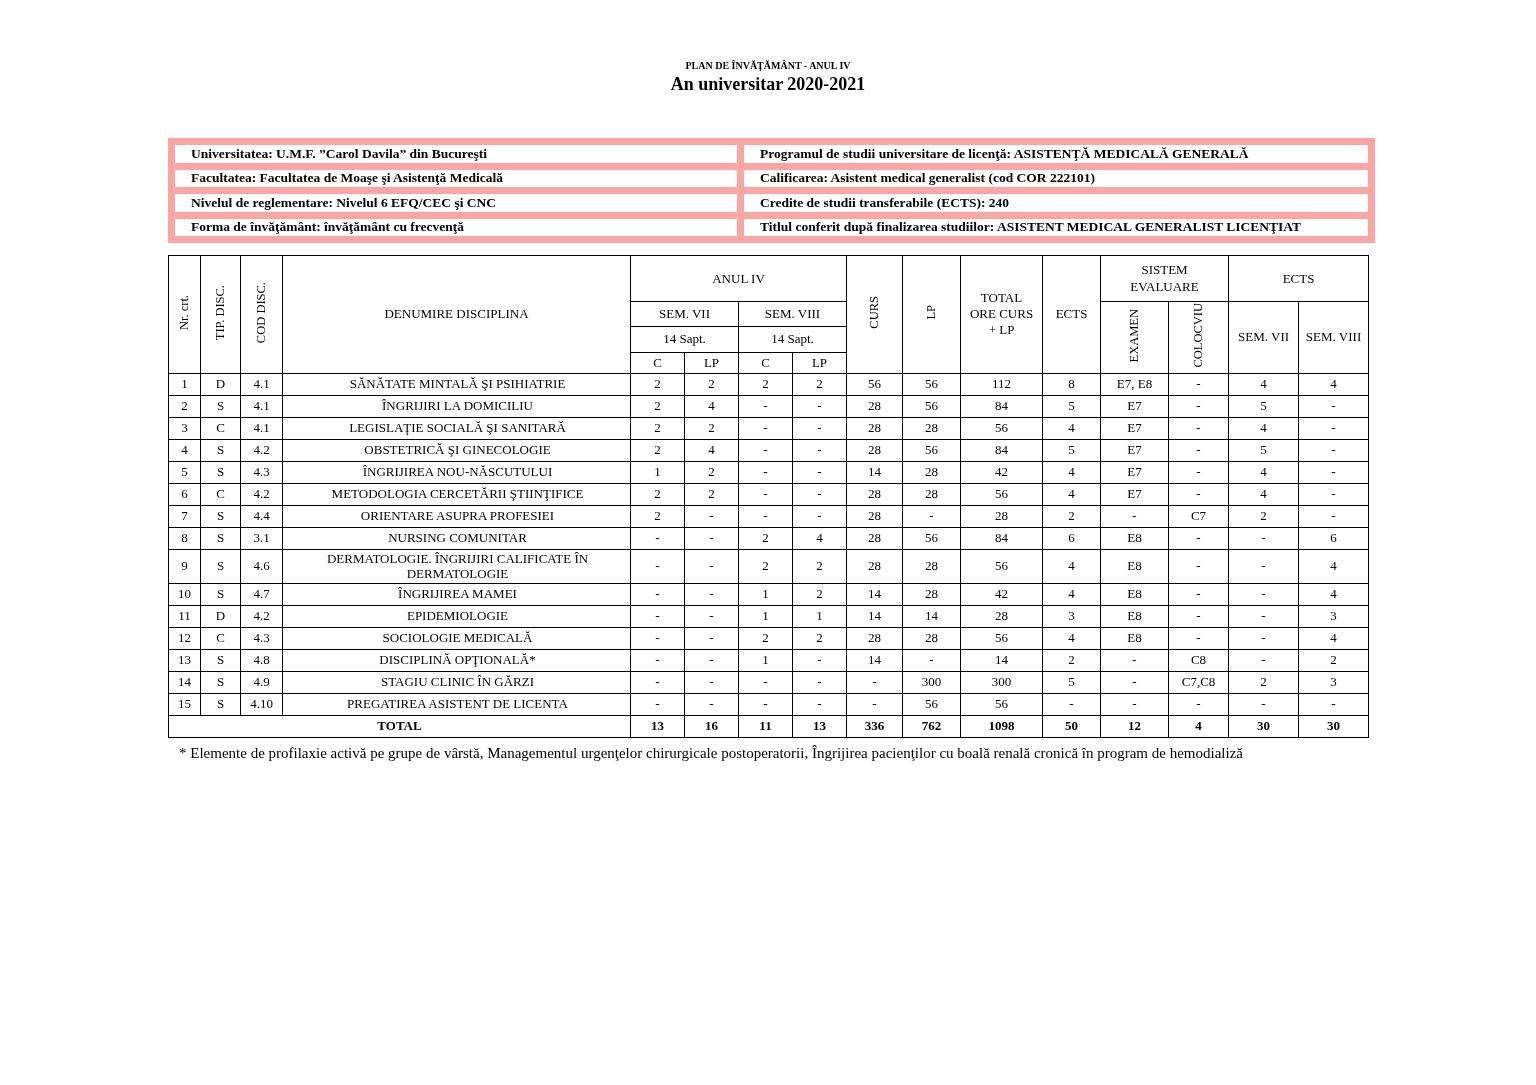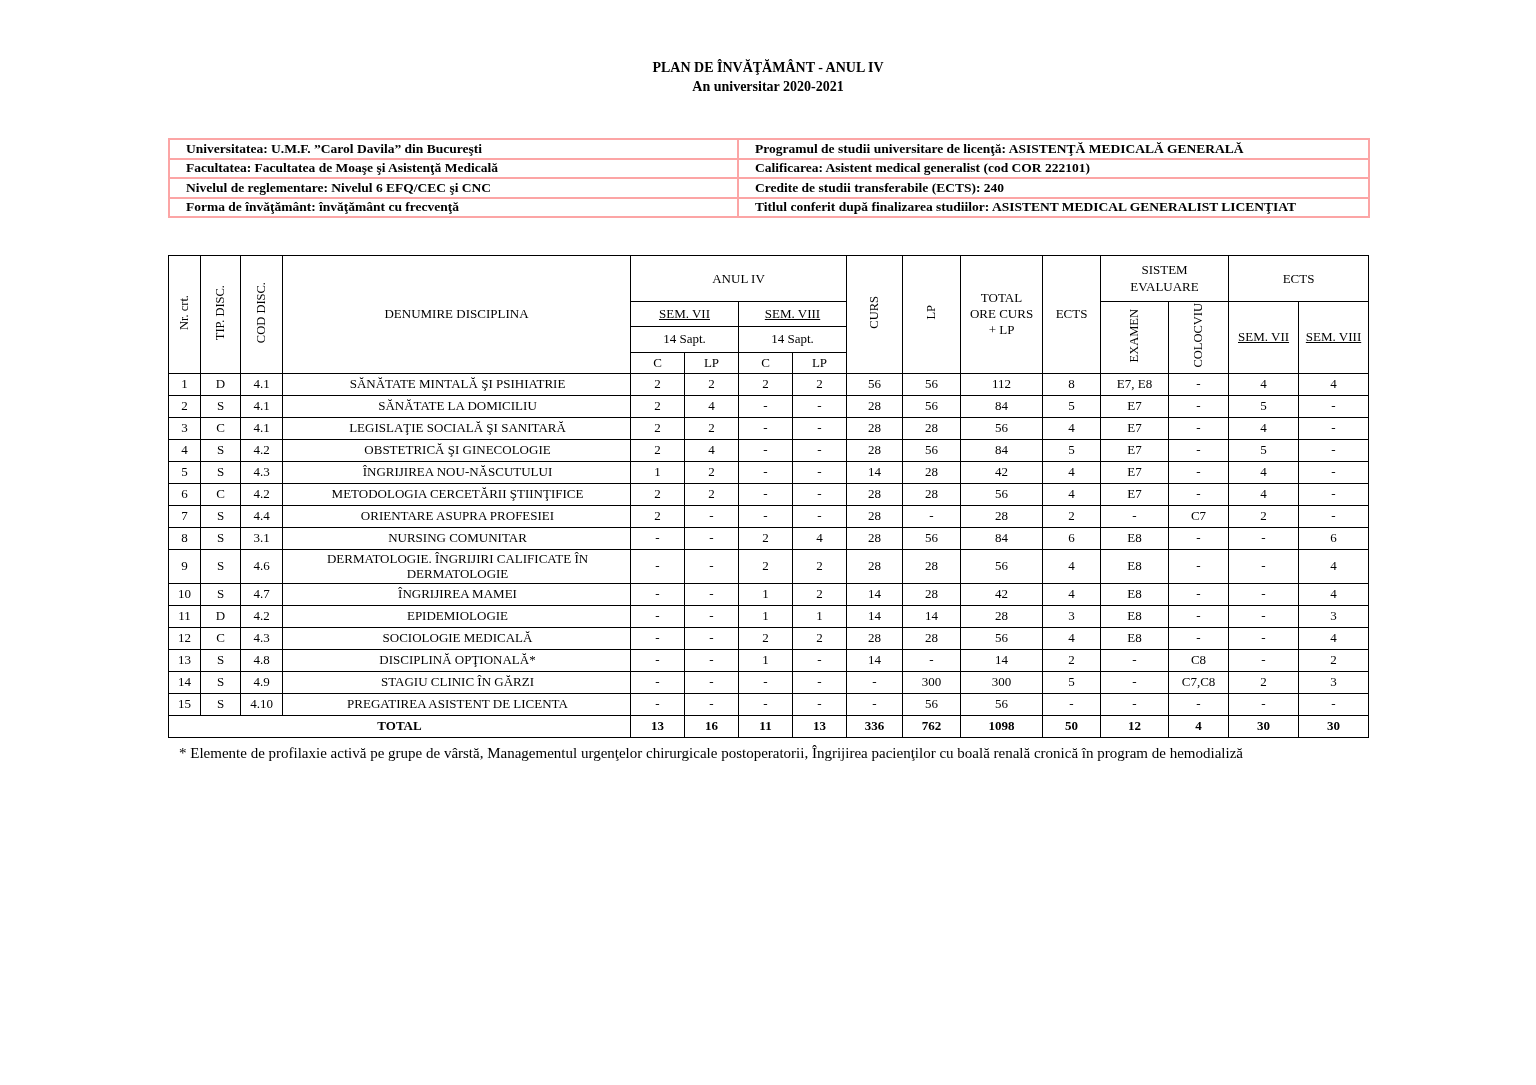--- a/index.html
+++ b/index.html
@@ -6,31 +6,31 @@
   body {
     width: 1536px; height: 1085px;
     font-family: "Liberation Serif", "DejaVu Serif", serif;
     color: #000;
     position: relative;
   }
   .page { position: absolute; inset: 0; }
 
   
   .title-block { position: absolute; top: 60px; left: 0; width: 1536px; text-align: center; }
-  .title-line1 { font-size: 14px; font-weight: bold; margin-bottom: 3px; }
-  .title-line2, .title-line3 { font-size: 14px; font-weight: bold; margin-bottom: 2px; }
+  .title-line1 { font-size: 10px; font-weight: bold; margin-bottom: 3px; }
+  .title-line2, .title-line3 { font-size: 18px; font-weight: bold; margin-bottom: 2px; }
 
   
   .info-table {
     position: absolute; left: 168px; top: 138px;
     border-collapse: collapse; table-layout: fixed; width: 1200px;
     font-size: 13.5px;
   }
   .info-table td {
-    border: 2px solid #fca5a5;
+    border: 7px solid #fca5a5;
     font-weight: bold;
     padding: 0 16px;
     height: 17.5px;
     white-space: nowrap;
     overflow: hidden;
   }
 
   
   .main-table {
     position: absolute; left: 168px; top: 255px;
@@ -39,21 +39,21 @@
   }
   .main-table th, .main-table td {
     border: 1px solid #000;
     text-align: center;
     vertical-align: middle;
     font-weight: normal;
     padding: 1px 2px;
     overflow: hidden;
   }
   .main-table thead tr.hr1 { height: 46px; }
-  .main-table thead tr.hr2 { height: 24px; text-decoration: underline; }
+  .main-table thead tr.hr2 { height: 24px; }
   .main-table thead tr.hr3 { height: 24px; }
   .main-table thead tr.hr4 { height: 20px; }
   .main-table tbody tr { height: 22px; }
   .vert {
     writing-mode: vertical-rl;
     transform: rotate(180deg);
     display: inline-block;
     white-space: nowrap;
     line-height: 1;
     font-size: 12.5px;
@@ -175,21 +175,21 @@
           <td>8</td>
           <td>E7, E8</td>
           <td>-</td>
           <td>4</td>
           <td>4</td>
         </tr>
         <tr>
           <td>2</td>
           <td>S</td>
           <td>4.1</td>
-          <td class="den-cell">SĂNĂTATE LA DOMICILIU</td>
+          <td class="den-cell">ÎNGRIJIRI LA DOMICILIU</td>
           <td>2</td>
           <td>4</td>
           <td>-</td>
           <td>-</td>
           <td>28</td>
           <td>56</td>
           <td class="bold">84</td>
           <td>5</td>
           <td>E7</td>
           <td>-</td>

